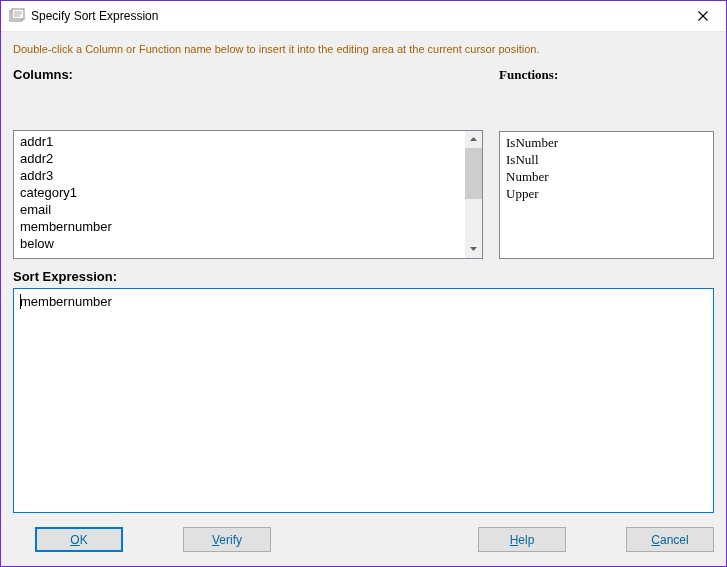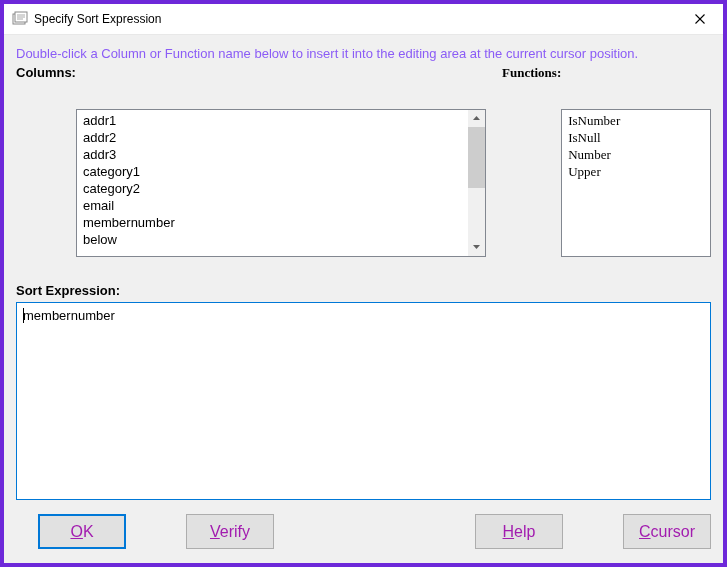--- a/index.html
+++ b/index.html
@@ -12,21 +12,21 @@
       font-size: 12px;
       background: #ffffff;
       width: 727px;
       height: 567px;
       overflow: hidden;
     }
     .dialog {
       width: 727px;
       height: 567px;
       background: #f0f0f0;
-      border: 4px solid #6d28d9;
+      border: 1px solid #6d28d9;
       display: flex;
       flex-direction: column;
     }
     .titlebar {
       height: 31px;
       background: #ffffff;
       border-bottom: 1px solid #e8e8e8;
       display: flex;
       align-items: center;
       padding-left: 8px;
@@ -55,33 +55,33 @@
       cursor: pointer;
       font-family: Arial, sans-serif;
     }
     .content {
       flex: 1;
       padding: 10px 12px 12px 12px;
       display: flex;
       flex-direction: column;
     }
     .instructions {
-      font-size: 13px;
-      color: #8b5cf6;
+      font-size: 11px;
+      color: #a16207;
       line-height: 1.35;
-      margin-bottom: 2px;
+      margin-bottom: 10px;
     }
     .lists-row {
       display: flex;
       gap: 16px;
       height: 192px;
     }
     .list-col {
       display: flex;
-      flex-direction: row;
+      flex-direction: column;
     }
     .list-col.columns {
       width: 470px;
     }
     .list-col.functions {
       flex: 1;
       font-family: Liberation Serif, serif;
     }
     .section-label {
       font-size: 13px;
@@ -134,21 +134,21 @@
     }
     .sb-thumb {
       position: absolute;
       left: 0;
       right: 0;
       top: 0;
       height: 55%;
       background: #cdcdcd;
     }
     .expr-section {
-      margin-top: 26px;
+      margin-top: 10px;
       flex: 1;
       display: flex;
       flex-direction: column;
     }
     .expr-box {
       flex: 1;
       background: #ffffff;
       border: 1px solid #0078d7;
       padding: 4px 6px;
       font-size: 13px;
@@ -167,25 +167,25 @@
     }
     .button-row {
       display: flex;
       gap: 0;
       padding-top: 14px;
       padding-bottom: 2px;
       align-items: center;
     }
     .btn {
       width: 88px;
-      height: 35px;
+      height: 25px;
       background: #e1e1e1;
       border: 1px solid #adadad;
-      font-size: 16px;
-      color: #a21caf;
+      font-size: 12px;
+      color: #0369a1;
       cursor: pointer;
       display: flex;
       align-items: center;
       justify-content: center;
       font-family: inherit;
     }
     .btn.default {
       border: 2px solid #0078d7;
     }
     .btn-label {
@@ -235,21 +235,20 @@
     <div class="lists-row">
 
       <div class="list-col columns">
         <div class="section-label">Columns:</div>
         <div class="listbox">
           <div class="listbox-inner">
             <div class="list-item">addr1</div>
             <div class="list-item">addr2</div>
             <div class="list-item">addr3</div>
             <div class="list-item">category1</div>
-            <div class="list-item">category2</div>
             <div class="list-item">email</div>
             <div class="list-item">membernumber</div>
             <div class="list-item">below</div>
           </div>
           <div class="scrollbar">
             <div class="sb-btn">
               <svg width="7" height="4" viewBox="0 0 7 4">
                   <polygon points="3.5,0 7,4 0,4" fill="#606060"></polygon>
                 </svg>
             </div>
@@ -292,19 +291,19 @@
       <div class="button-spacer-sm"></div>
       <button class="btn">
         <span class="btn-label"><span></span><span class="btn-underline">V</span><span>erify</span></span>
       </button>
       <div class="button-spacer-lg"></div>
       <button class="btn">
         <span class="btn-label"><span></span><span class="btn-underline">H</span><span>elp</span></span>
       </button>
       <div class="button-spacer-sm"></div>
       <button class="btn">
-        <span class="btn-label"><span></span><span class="btn-underline">C</span><span>cursor</span></span>
+        <span class="btn-label"><span></span><span class="btn-underline">C</span><span>ancel</span></span>
       </button>
     </div>
 
   </div>
 
 </div>
 
 </body></html>

